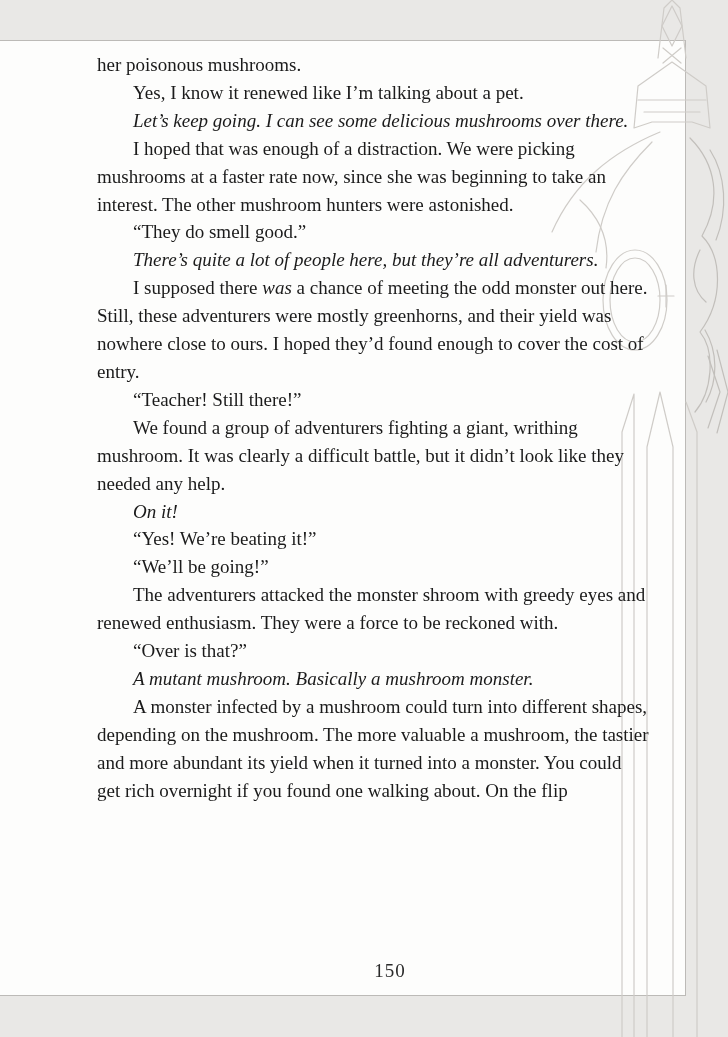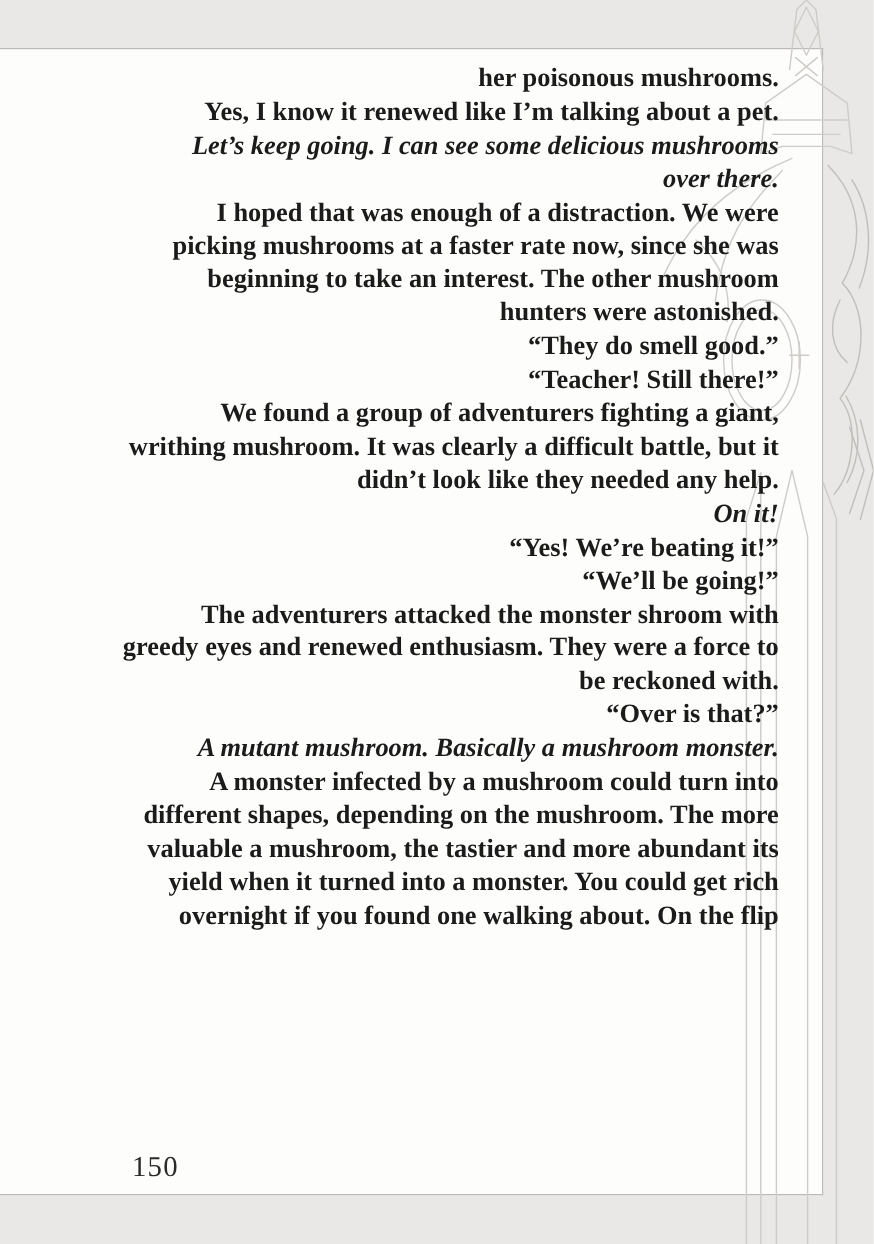--- a/index.html
+++ b/index.html
@@ -41,33 +41,33 @@
   
   .text-block {
     position: absolute;
     left: 97px; top: 51px;
     width: 552px;
     z-index: 3;
     color: #1b1b1b;
   }
   .text-block p {
     margin: 0;
-    font-size: 22px;
+    font-size: 19px;
     line-height: 27.9px;
-    text-align: right;
-    font-weight: bold;
+    text-align: left;
   }
   .text-block p.indent { text-indent: 36px; }
   .text-block span.em { font-style: italic; }
   
   .page-number {
     position: absolute;
     left: 110px; top: 960px;
     width: 560px;
-    font-size: 24px;
+    text-align: center;
+    font-size: 19px;
     letter-spacing: 1px;
     color: #2a2a2a;
     z-index: 3;
     font-feature-settings: "onum" 1;
   }
 </style>
 </head>
 <body>
 
 <div class="page-surface"></div>
@@ -98,20 +98,22 @@
   <path class="darker" d="M168,356 L180,392 L168,428"></path>
   <path class="darker" d="M177,350 L188,392 L177,433"></path>
 </svg>
 
 <div class="text-block">
     <p class=""><span>her poisonous mushrooms.</span></p>
     <p class="indent"><span>Yes, I know it renewed like I’m talking about a pet.</span></p>
     <p class="indent"><span class="em">Let’s keep going. I can see some delicious mushrooms over there.</span></p>
     <p class="indent"><span>I hoped that was enough of a distraction. We were picking mushrooms at a faster rate now, since she was beginning to take an interest. The other mushroom hunters were astonished.</span></p>
     <p class="indent"><span>“They do smell good.”</span></p>
+    <p class="indent"><span class="em">There’s quite a lot of people here, but they’re all adventurers.</span></p>
+    <p class="indent"><span>I supposed there </span><span class="em">was</span><span> a chance of meeting the odd monster out here. Still, these adventurers were mostly greenhorns, and their yield was nowhere close to ours. I hoped they’d found enough to cover the cost of entry.</span></p>
     <p class="indent"><span>“Teacher! Still there!”</span></p>
     <p class="indent"><span>We found a group of adventurers fighting a giant, writhing mushroom. It was clearly a difficult battle, but it didn’t look like they needed any help.</span></p>
     <p class="indent"><span class="em">On it!</span></p>
     <p class="indent"><span>“Yes! We’re beating it!”</span></p>
     <p class="indent"><span>“We’ll be going!”</span></p>
     <p class="indent"><span>The adventurers attacked the monster shroom with greedy eyes and renewed enthusiasm. They were a force to be reckoned with.</span></p>
     <p class="indent"><span>“Over is that?”</span></p>
     <p class="indent"><span class="em">A mutant mushroom. Basically a mushroom monster.</span></p>
     <p class="indent"><span>A monster infected by a mushroom could turn into different shapes, depending on the mushroom. The more valuable a mushroom, the tastier and more abundant its yield when it turned into a monster. You could get rich overnight if you found one walking about. On the flip</span></p>
   </div>

